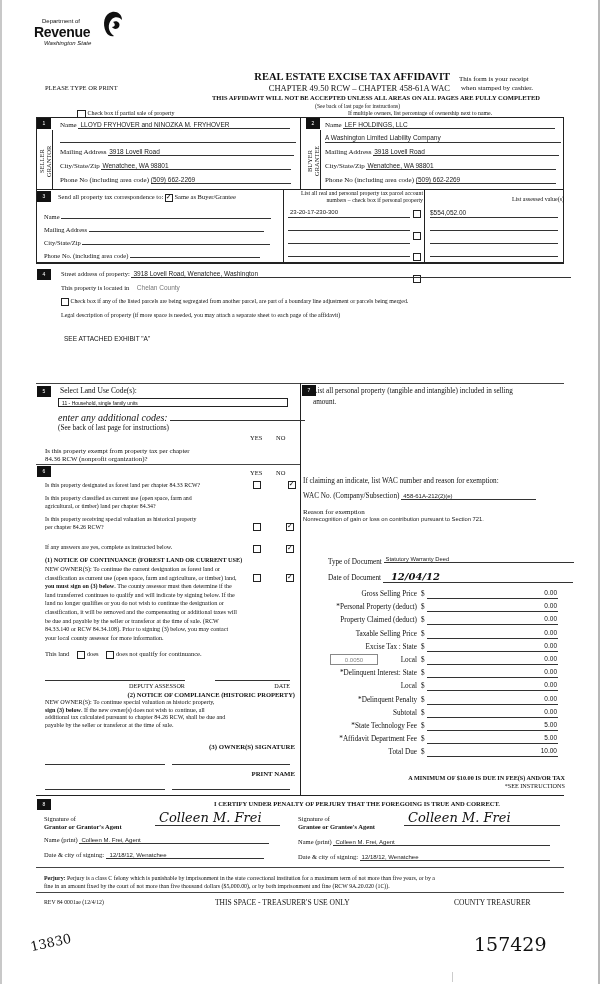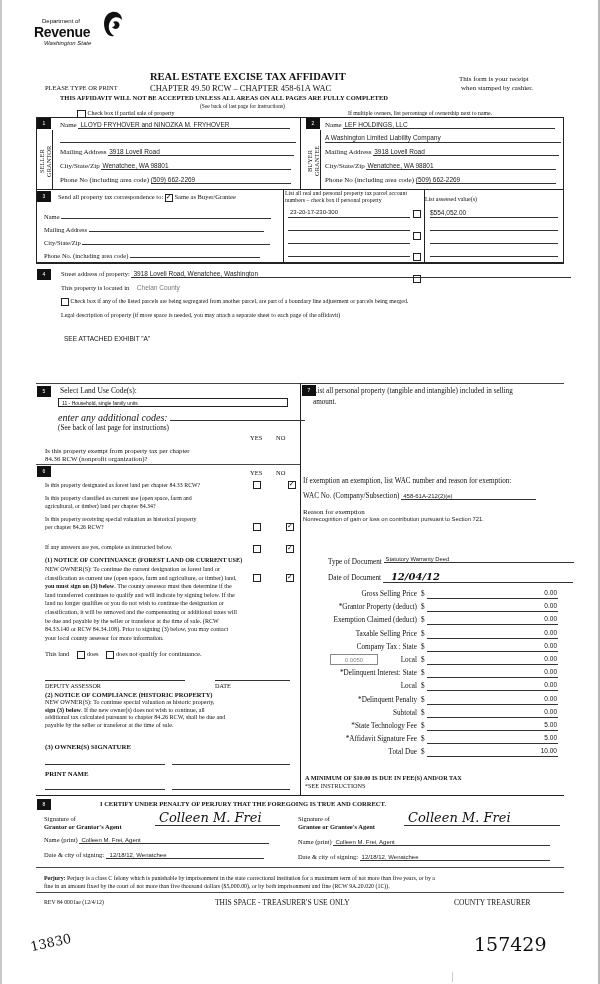--- a/index.html
+++ b/index.html
@@ -15,21 +15,21 @@
   .cb { display: inline-block; width: 8px; height: 8px; border: 1px solid #222; vertical-align: middle; background: #fff; position: relative; }
   .cb.checked::after { content: "✓"; position: absolute; left: 0; top: -2px; font-size: 7px; line-height: 8px; font-family: "DejaVu Sans", sans-serif; }
   .vlabel { position: absolute; writing-mode: vertical-rl; transform: rotate(180deg); font-size: 6.5px; text-align: center; line-height: 7px; }
   .row { position: absolute; white-space: nowrap; }
   .hand { font-family: "DejaVu Serif", serif; font-style: italic; }
   .fee-label { position: absolute; text-align: right; width: 150px; font-size: 7.2px; }
   .fee-dollar { position: absolute; font-size: 7.2px; }
   .fee-line { position: absolute; border-bottom: 1px solid #333; height: 10px; }
   .fee-val { position: absolute; text-align: right; font-family: "Liberation Sans", sans-serif; font-size: 6.5px; }
   .bold { font-weight: bold; }
-  .center { text-align: left; font-family: Liberation Serif, serif; }
+  .center { text-align: right; font-family: Liberation Serif, serif; }
 </style>
 </head>
 <body>
 
 
 
 <div class="page-edge-l"></div>
 <div class="page-edge-r"></div>
 
 
@@ -244,21 +244,21 @@
   <div>payable by the seller or transferor at the time of sale.</div>
 </div>
 <div class="abs bold center" style="left:45px;top:743px;width:250px;font-size:6.8px;">(3)  OWNER(S) SIGNATURE</div>
 <div class="abs" style="left:45px;top:764px;width:120px;height:1px;background:#333;"></div>
 <div class="abs" style="left:172px;top:764px;width:118px;height:1px;background:#333;"></div>
 <div class="abs bold center" style="left:45px;top:770px;width:250px;font-size:6.8px;">PRINT NAME</div>
 <div class="abs" style="left:45px;top:789px;width:120px;height:1px;background:#333;"></div>
 <div class="abs" style="left:172px;top:789px;width:118px;height:1px;background:#333;"></div>
 
 
-<div class="abs" style="left:303px;top:477px;font-size:7.2px;">If exemption an exemption, list WAC number and reason for exemption:</div>
+<div class="abs" style="left:303px;top:477px;font-size:7.2px;">If claiming an indicate, list WAC number and reason for exemption:</div>
 <div class="row" style="left:303px;top:492px;font-size:7.2px;">
   <span>WAC No. (Company/Subsection)</span>
   <span class="fill" style="display:inline-block;width:135px;border-bottom:1px solid #333;padding-left:2px;font-size:6px;">458-61A-212(2)(e)</span>
 </div>
 <div class="abs" style="left:303px;top:508px;font-size:7px;">Reason for exemption</div>
 <div class="abs fill" style="left:303px;top:516px;font-size:5.8px;">Nonrecognition of gain or loss on contribution pursuant to Section 721.</div>
 <div class="row" style="left:328px;top:556px;font-size:7.2px;">
   <span>Type of Document</span>
   <span class="fill" style="display:inline-block;width:190px;border-bottom:1px solid #333;padding-left:2px;font-size:5.8px;vertical-align:3px;">Statutory Warranty Deed</span>
 </div>
@@ -268,39 +268,39 @@
 </div>
 <div class="abs sans" style="left:330px;top:654px;width:48px;height:11px;border:1px solid #888;font-size:6px;color:#888;text-align:center;line-height:10px;">0.0050</div>
 <div id="fee-rows">
     <div>
       <div class="fee-label" style="left:267px;top:590px;">Gross Selling Price</div>
       <div class="fee-dollar" style="left:421px;top:590px;">$</div>
       <div class="fee-line" style="left:427px;top:589px;width:131px;"></div>
       <div class="fee-val" style="left:427px;top:589px;width:130px;">0.00</div>
     </div>
     <div>
-      <div class="fee-label" style="left:267px;top:603.2px;">*Grantor Property (deduct)</div>
+      <div class="fee-label" style="left:267px;top:603.2px;">*Personal Property (deduct)</div>
       <div class="fee-dollar" style="left:421px;top:603.2px;">$</div>
       <div class="fee-line" style="left:427px;top:602.2px;width:131px;"></div>
       <div class="fee-val" style="left:427px;top:602.2px;width:130px;">0.00</div>
     </div>
     <div>
-      <div class="fee-label" style="left:267px;top:616.4px;">Exemption Claimed (deduct)</div>
+      <div class="fee-label" style="left:267px;top:616.4px;">Property Claimed (deduct)</div>
       <div class="fee-dollar" style="left:421px;top:616.4px;">$</div>
       <div class="fee-line" style="left:427px;top:615.4px;width:131px;"></div>
       <div class="fee-val" style="left:427px;top:615.4px;width:130px;">0.00</div>
     </div>
     <div>
       <div class="fee-label" style="left:267px;top:629.6px;">Taxable Selling Price</div>
       <div class="fee-dollar" style="left:421px;top:629.6px;">$</div>
       <div class="fee-line" style="left:427px;top:628.6px;width:131px;"></div>
       <div class="fee-val" style="left:427px;top:628.6px;width:130px;">0.00</div>
     </div>
     <div>
-      <div class="fee-label" style="left:267px;top:642.8px;">Company Tax : State</div>
+      <div class="fee-label" style="left:267px;top:642.8px;">Excise Tax : State</div>
       <div class="fee-dollar" style="left:421px;top:642.8px;">$</div>
       <div class="fee-line" style="left:427px;top:641.8px;width:131px;"></div>
       <div class="fee-val" style="left:427px;top:641.8px;width:130px;">0.00</div>
     </div>
     <div>
       <div class="fee-label" style="left:267px;top:656px;">Local</div>
       <div class="fee-dollar" style="left:421px;top:656px;">$</div>
       <div class="fee-line" style="left:427px;top:655px;width:131px;"></div>
       <div class="fee-val" style="left:427px;top:655px;width:130px;">0.00</div>
     </div>
@@ -328,21 +328,21 @@
       <div class="fee-line" style="left:427px;top:707.8px;width:131px;"></div>
       <div class="fee-val" style="left:427px;top:707.8px;width:130px;">0.00</div>
     </div>
     <div>
       <div class="fee-label" style="left:267px;top:722px;">*State Technology Fee</div>
       <div class="fee-dollar" style="left:421px;top:722px;">$</div>
       <div class="fee-line" style="left:427px;top:721px;width:131px;"></div>
       <div class="fee-val" style="left:427px;top:721px;width:130px;">5.00</div>
     </div>
     <div>
-      <div class="fee-label" style="left:267px;top:735.2px;">*Affidavit Signature Fee</div>
+      <div class="fee-label" style="left:267px;top:735.2px;">*Affidavit Department Fee</div>
       <div class="fee-dollar" style="left:421px;top:735.2px;">$</div>
       <div class="fee-line" style="left:427px;top:734.2px;width:131px;"></div>
       <div class="fee-val" style="left:427px;top:734.2px;width:130px;">5.00</div>
     </div>
     <div>
       <div class="fee-label" style="left:267px;top:748.4px;">Total Due</div>
       <div class="fee-dollar" style="left:421px;top:748.4px;">$</div>
       <div class="fee-line" style="left:427px;top:747.4px;width:131px;"></div>
       <div class="fee-val" style="left:427px;top:747.4px;width:130px;">10.00</div>
     </div>

